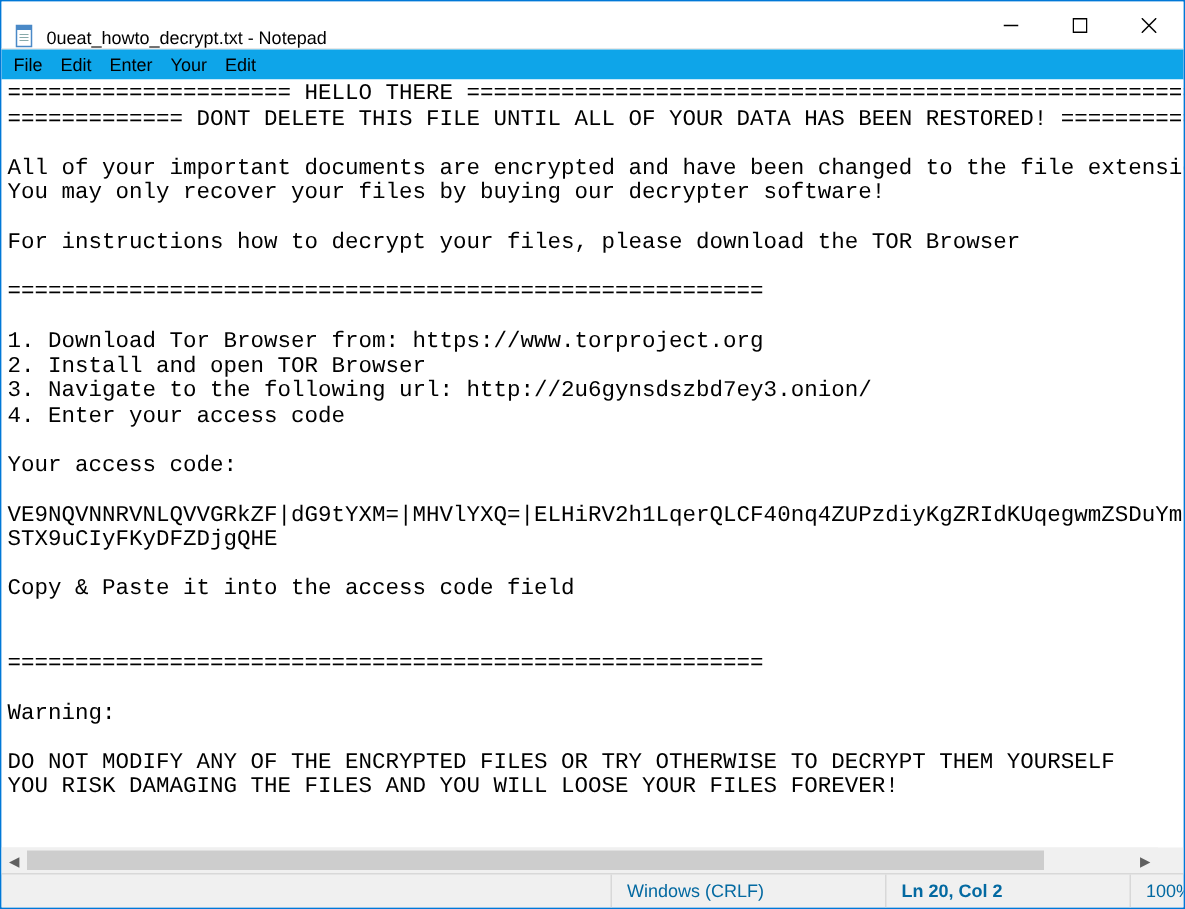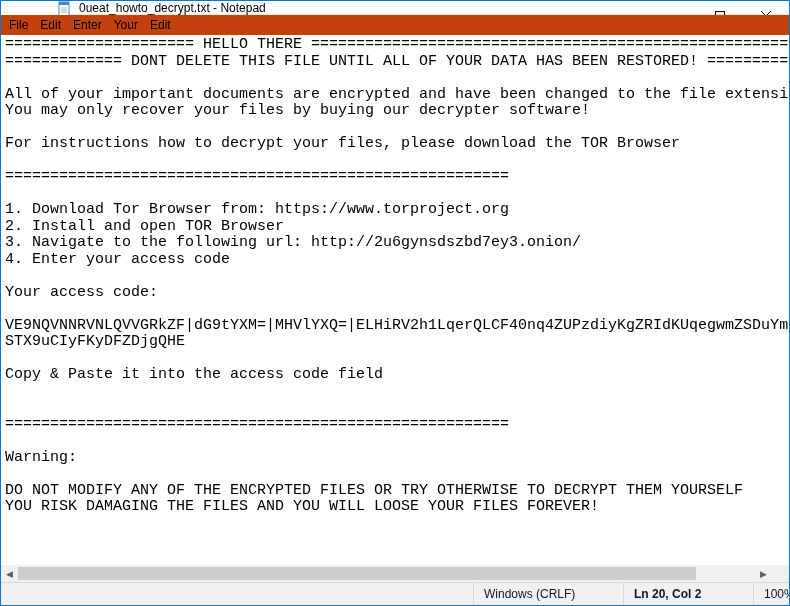--- a/index.html
+++ b/index.html
@@ -7,26 +7,25 @@
     font-family: "Segoe UI", Tahoma, sans-serif;
     background: #fff;
     width: 790px;
     height: 606px;
     overflow: hidden;
     display: flex;
     flex-direction: column;
     border: 1px solid #0078d7;
   }
   .titlebar {
-    height: 14px;
+    height: 32px;
     background: #fff;
     display: flex;
-    align-items: flex-start;
+    align-items: flex-end;
     border-bottom: 1px solid #e8e8e8;
-    margin-left: 48px;
   }
   .titlebar .icon {
     width: 16px; height: 16px;
     margin: 0 6px 0 8px;
     display: flex; align-items: center; justify-content: center;
   }
   .titlebar .title {
     font-size: 12px;
     color: #000;
     flex: 0 0 auto;
@@ -34,21 +33,21 @@
   .titlebar .spacer { flex: 1; }
   .winbtn {
     width: 46px; height: 30px;
     display: flex; align-items: center; justify-content: center;
     color: #000;
   }
   .winbtn svg { width: 10px; height: 10px; }
 
   .menubar {
     height: 20px;
-    background: #c2410c;
+    background: #0ea5e9;
     display: flex;
     align-items: center;
     padding: 0 2px;
     font-size: 12px;
   }
   .menuitem {
     padding: 1px 6px;
     cursor: default;
   }
 
@@ -104,21 +103,22 @@
     background: #f0f0f0;
   }
 
   .statusbar {
     height: 23px;
     background: #f0f0f0;
     border-top: 1px solid #d8d8d8;
     display: flex;
     align-items: center;
     font-size: 12px;
-    color: #0f172a;
+    color: #0369a1;
+    gap: 33px;
   }
   .statusbar .cell {
     height: 100%;
     display: flex;
     align-items: center;
     padding: 0 10px;
     border-left: 1px solid #d8d8d8;
   }
   .statusbar .cell.first { border-left: none; flex: 1; }
   .statusbar .cell.enc { width: 150px; }

